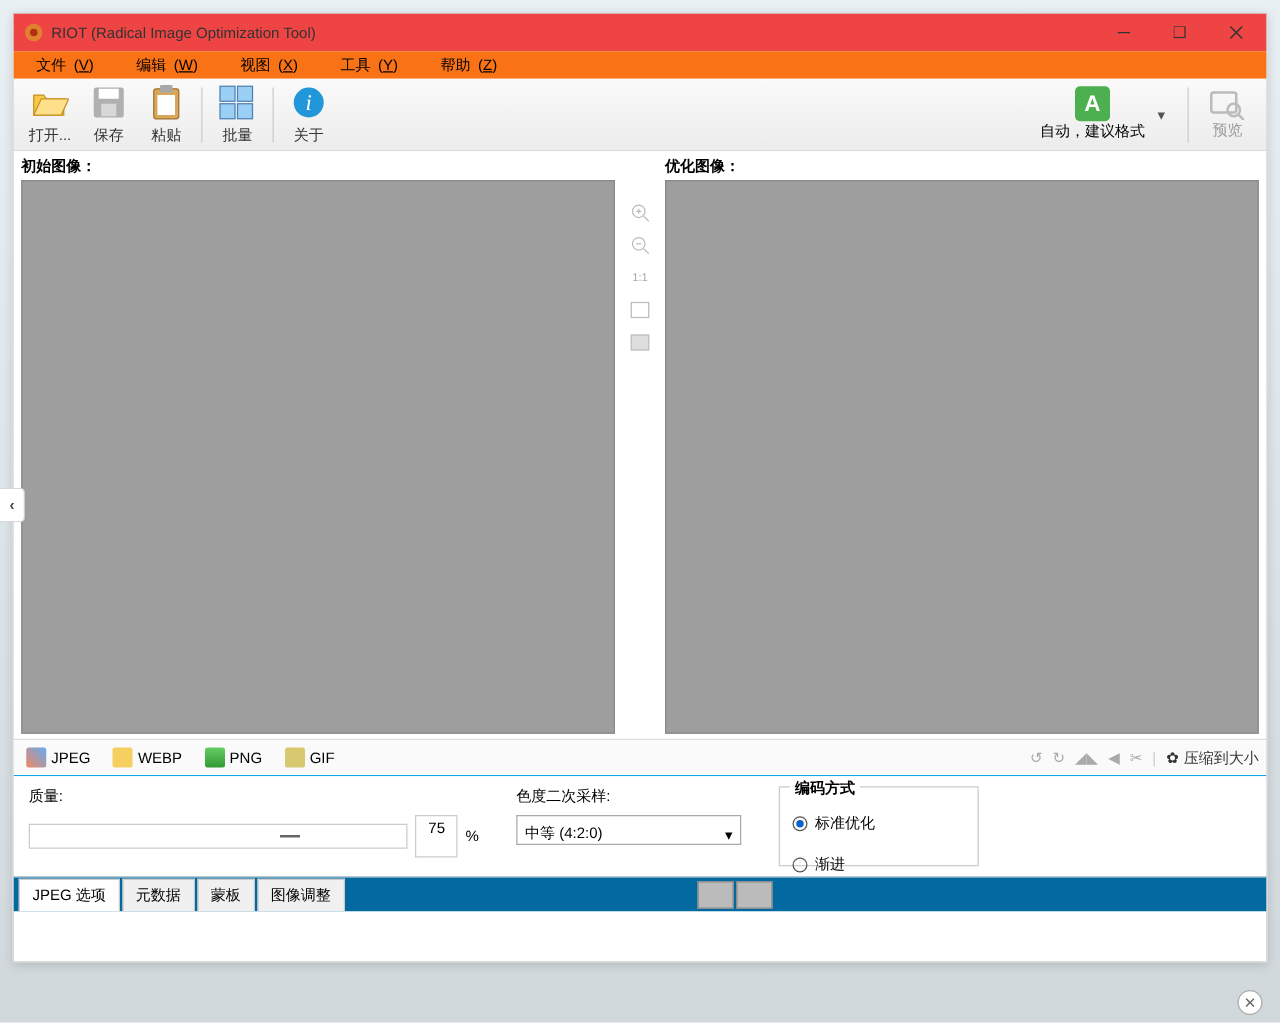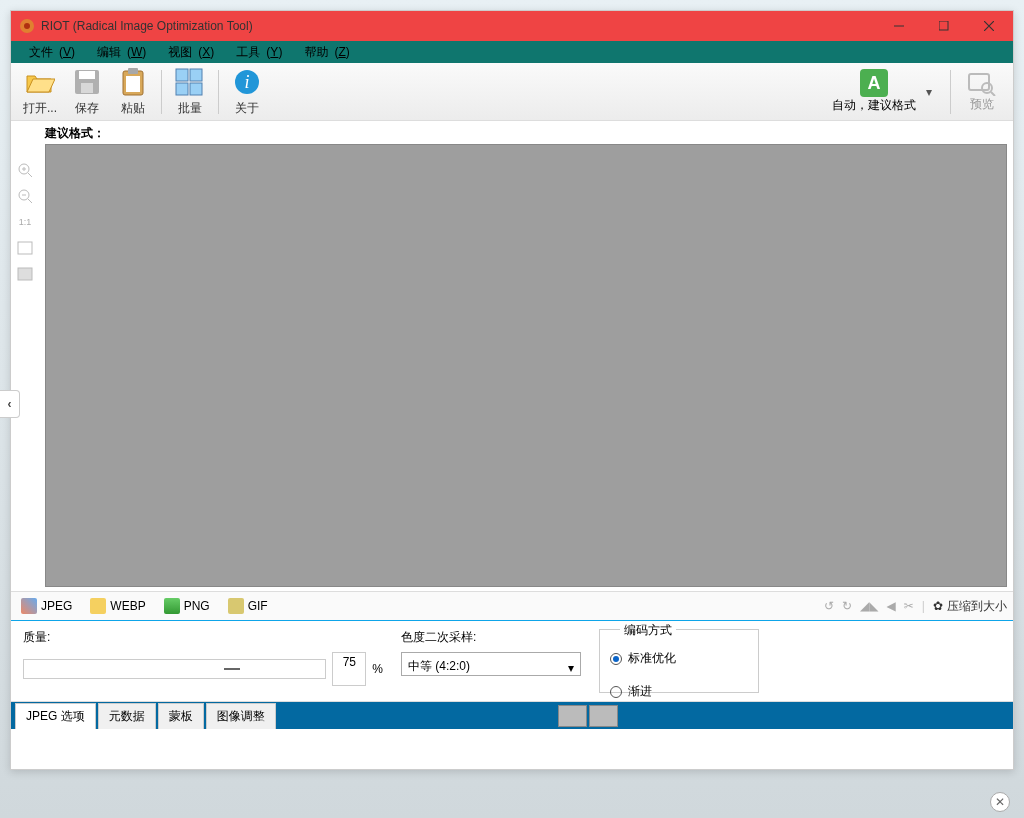--- a/index.html
+++ b/index.html
@@ -32,22 +32,22 @@
 .win-btn {
   width:45px; height:28px;
   display:flex; align-items:center; justify-content:center;
   color:#333;
 }
 .menubar {
   height:22px;
   display:flex;
   align-items:center;
   padding:0 6px;
-  gap:4px;
-  background:#0f766e;
+  gap:16px;
+  background:#f97316;
   font-size:12px;
 }
 .menubar span { padding:2px 6px; }
 .menubar u { text-decoration:underline; }
 .toolbar {
   height:58px;
   display:flex;
   align-items:center;
   padding:2px 6px;
   gap:2px;
@@ -98,42 +98,42 @@
 .ftab { display:flex; align-items:center; gap:4px; padding:2px 4px; font-size:12px; }
 .ftab-icon { width:16px; height:16px; border-radius:2px; }
 .ft-spacer { flex:1; }
 .ft-icons { display:flex; gap:8px; color:#aaa; align-items:center; }
 .compress-btn { display:flex; align-items:center; gap:4px; color:#333; }
 
 .settings {
   height:80px;
   display:flex;
   padding:8px 12px;
-  gap:18px;
+  gap:30px;
   background:#fff;
 }
 .quality-block { display:flex; flex-direction:column; gap:6px; width:360px; }
 .quality-row { display:flex; align-items:center; gap:6px; }
 .slider-track {
   flex:1; height:20px; border:1px solid #ccc;
   position:relative; background:#fff;
 }
 .slider-thumb { position:absolute; left:200px; top:50%; width:16px; height:2px; background:#666; transform:translateY(-50%); }
 .qval { width:34px; height:34px; border:1px solid #ccc; text-align:center; font-size:12px; padding-top:2px; }
 .chroma-block { display:flex; flex-direction:column; gap:6px; width:180px; }
 .select-box {
   height:24px; border:1px solid #aaa; background:#fff;
   display:flex; align-items:flex-end; justify-content:space-between;
   padding:0 6px; font-size:12px;
 }
 .encoding-block {
   border:1px solid #ccc; padding:4px 10px 8px 10px;
   position:relative; width:160px;
 }
-.encoding-block legend { position:absolute; top:-8px; left:20px; background:#fff; padding:0 4px; font-size:12px; }
+.encoding-block legend { position:absolute; top:-8px; left:8px; background:#fff; padding:0 4px; font-size:12px;font-weight:bold; }
 .radio-row { display:flex; align-items:center; gap:6px; margin-top:16px; font-size:12px; }
 .radio { width:12px; height:12px; border:1px solid #555; border-radius:50%; display:inline-flex; align-items:center; justify-content:center; }
 .radio.checked::after { content:""; width:6px; height:6px; background:#0a64c8; border-radius:50%; }
 
 .bottom-tabs {
   height:28px;
   display:flex; align-items:flex-end;
   padding:0 4px;
   gap:2px;
   background:#0369a1;
@@ -263,20 +263,24 @@
       <svg width="30" height="26" viewBox="0 0 30 26">
           <rect x="2" y="4" width="20" height="16" rx="2" fill="none" stroke="#bbb" stroke-width="2"></rect>
           <circle cx="20" cy="18" r="5" fill="none" stroke="#bbb" stroke-width="2"></circle>
           <line x1="24" y1="22" x2="28" y2="26" stroke="#bbb" stroke-width="2"></line>
         </svg>
       <span style="font-size:12px;color:#999">预览</span>
     </div>
   </div>
 
   <div class="panels">
+    <div class="panel">
+      <span class="panel-label">初始图像：</span>
+      <div class="canvas"></div>
+    </div>
     <div class="mid-tools">
       <div class="mt">
           <svg width="16" height="16" viewBox="0 0 16 16">
             <circle cx="7" cy="7" r="5" fill="none" stroke="#bbb"></circle>
             <line x1="11" y1="11" x2="15" y2="15" stroke="#bbb"></line>
             <line x1="5" y1="7" x2="9" y2="7" stroke="#bbb"></line>
             <line x1="7" y1="5" x2="7" y2="9" stroke="#bbb"></line>
           </svg>
         </div>
       <div class="mt">
@@ -292,21 +296,21 @@
             <rect x="1" y="1" width="14" height="12" fill="none" stroke="#bbb"></rect>
           </svg>
         </div>
       <div class="mt">
           <svg width="16" height="14" viewBox="0 0 16 14">
             <rect x="1" y="1" width="14" height="12" fill="#ddd" stroke="#bbb"></rect>
           </svg>
         </div>
     </div>
     <div class="panel">
-      <span class="panel-label">建议格式：</span>
+      <span class="panel-label">优化图像：</span>
       <div class="canvas"></div>
     </div>
   </div>
 
   <div class="format-tabs">
     <div class="ftab">
       <div class="ftab-icon" style="background:linear-gradient(45deg,#e86,#6ae)"></div>
       <span>JPEG</span>
     </div>
     <div class="ftab">

